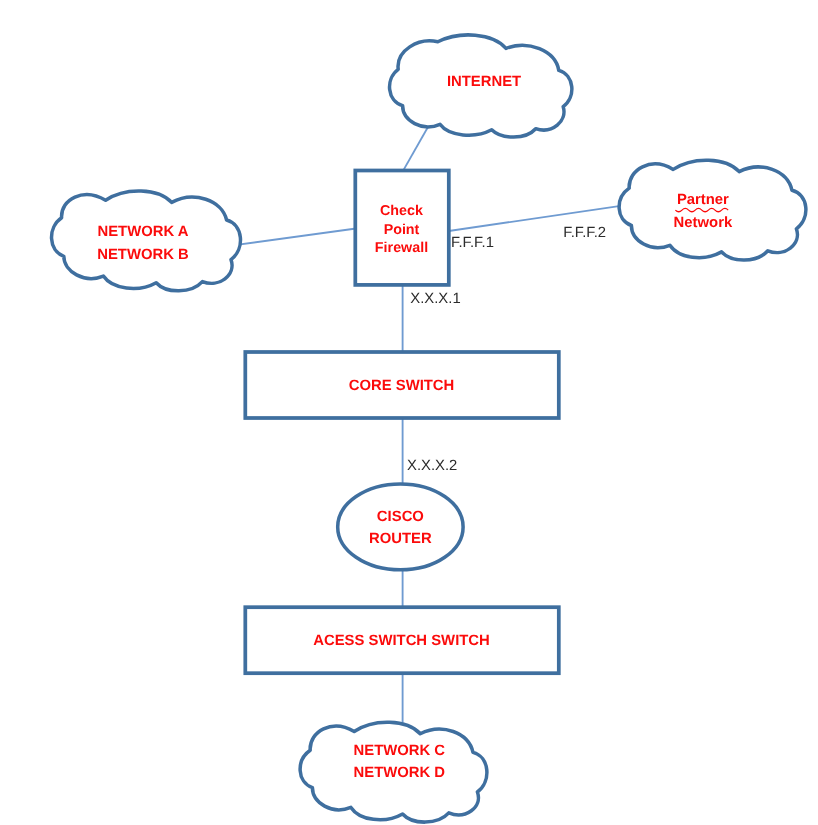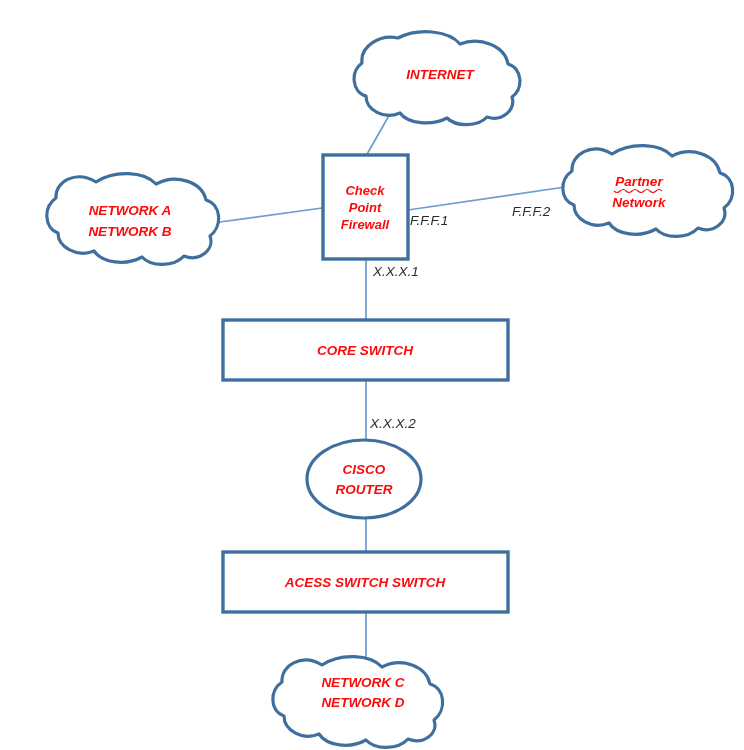--- a/index.html
+++ b/index.html
@@ -11,21 +11,20 @@
     width: 744px;
     height: 750px;
     font-family: "Liberation Sans", sans-serif;
     overflow: hidden;
   }
   #diagram-root {
     position: relative;
     width: 642px;
     height: 750px;
     background: #ffffff;
-    font-style: italic;
   }
   svg#net-svg {
     display: block;
     width: 744px;
     height: 750px;
   }
   .cloud-outline {
     stroke: #3f6f9f;
     stroke-width: 3.2;
     fill: #ffffff;

